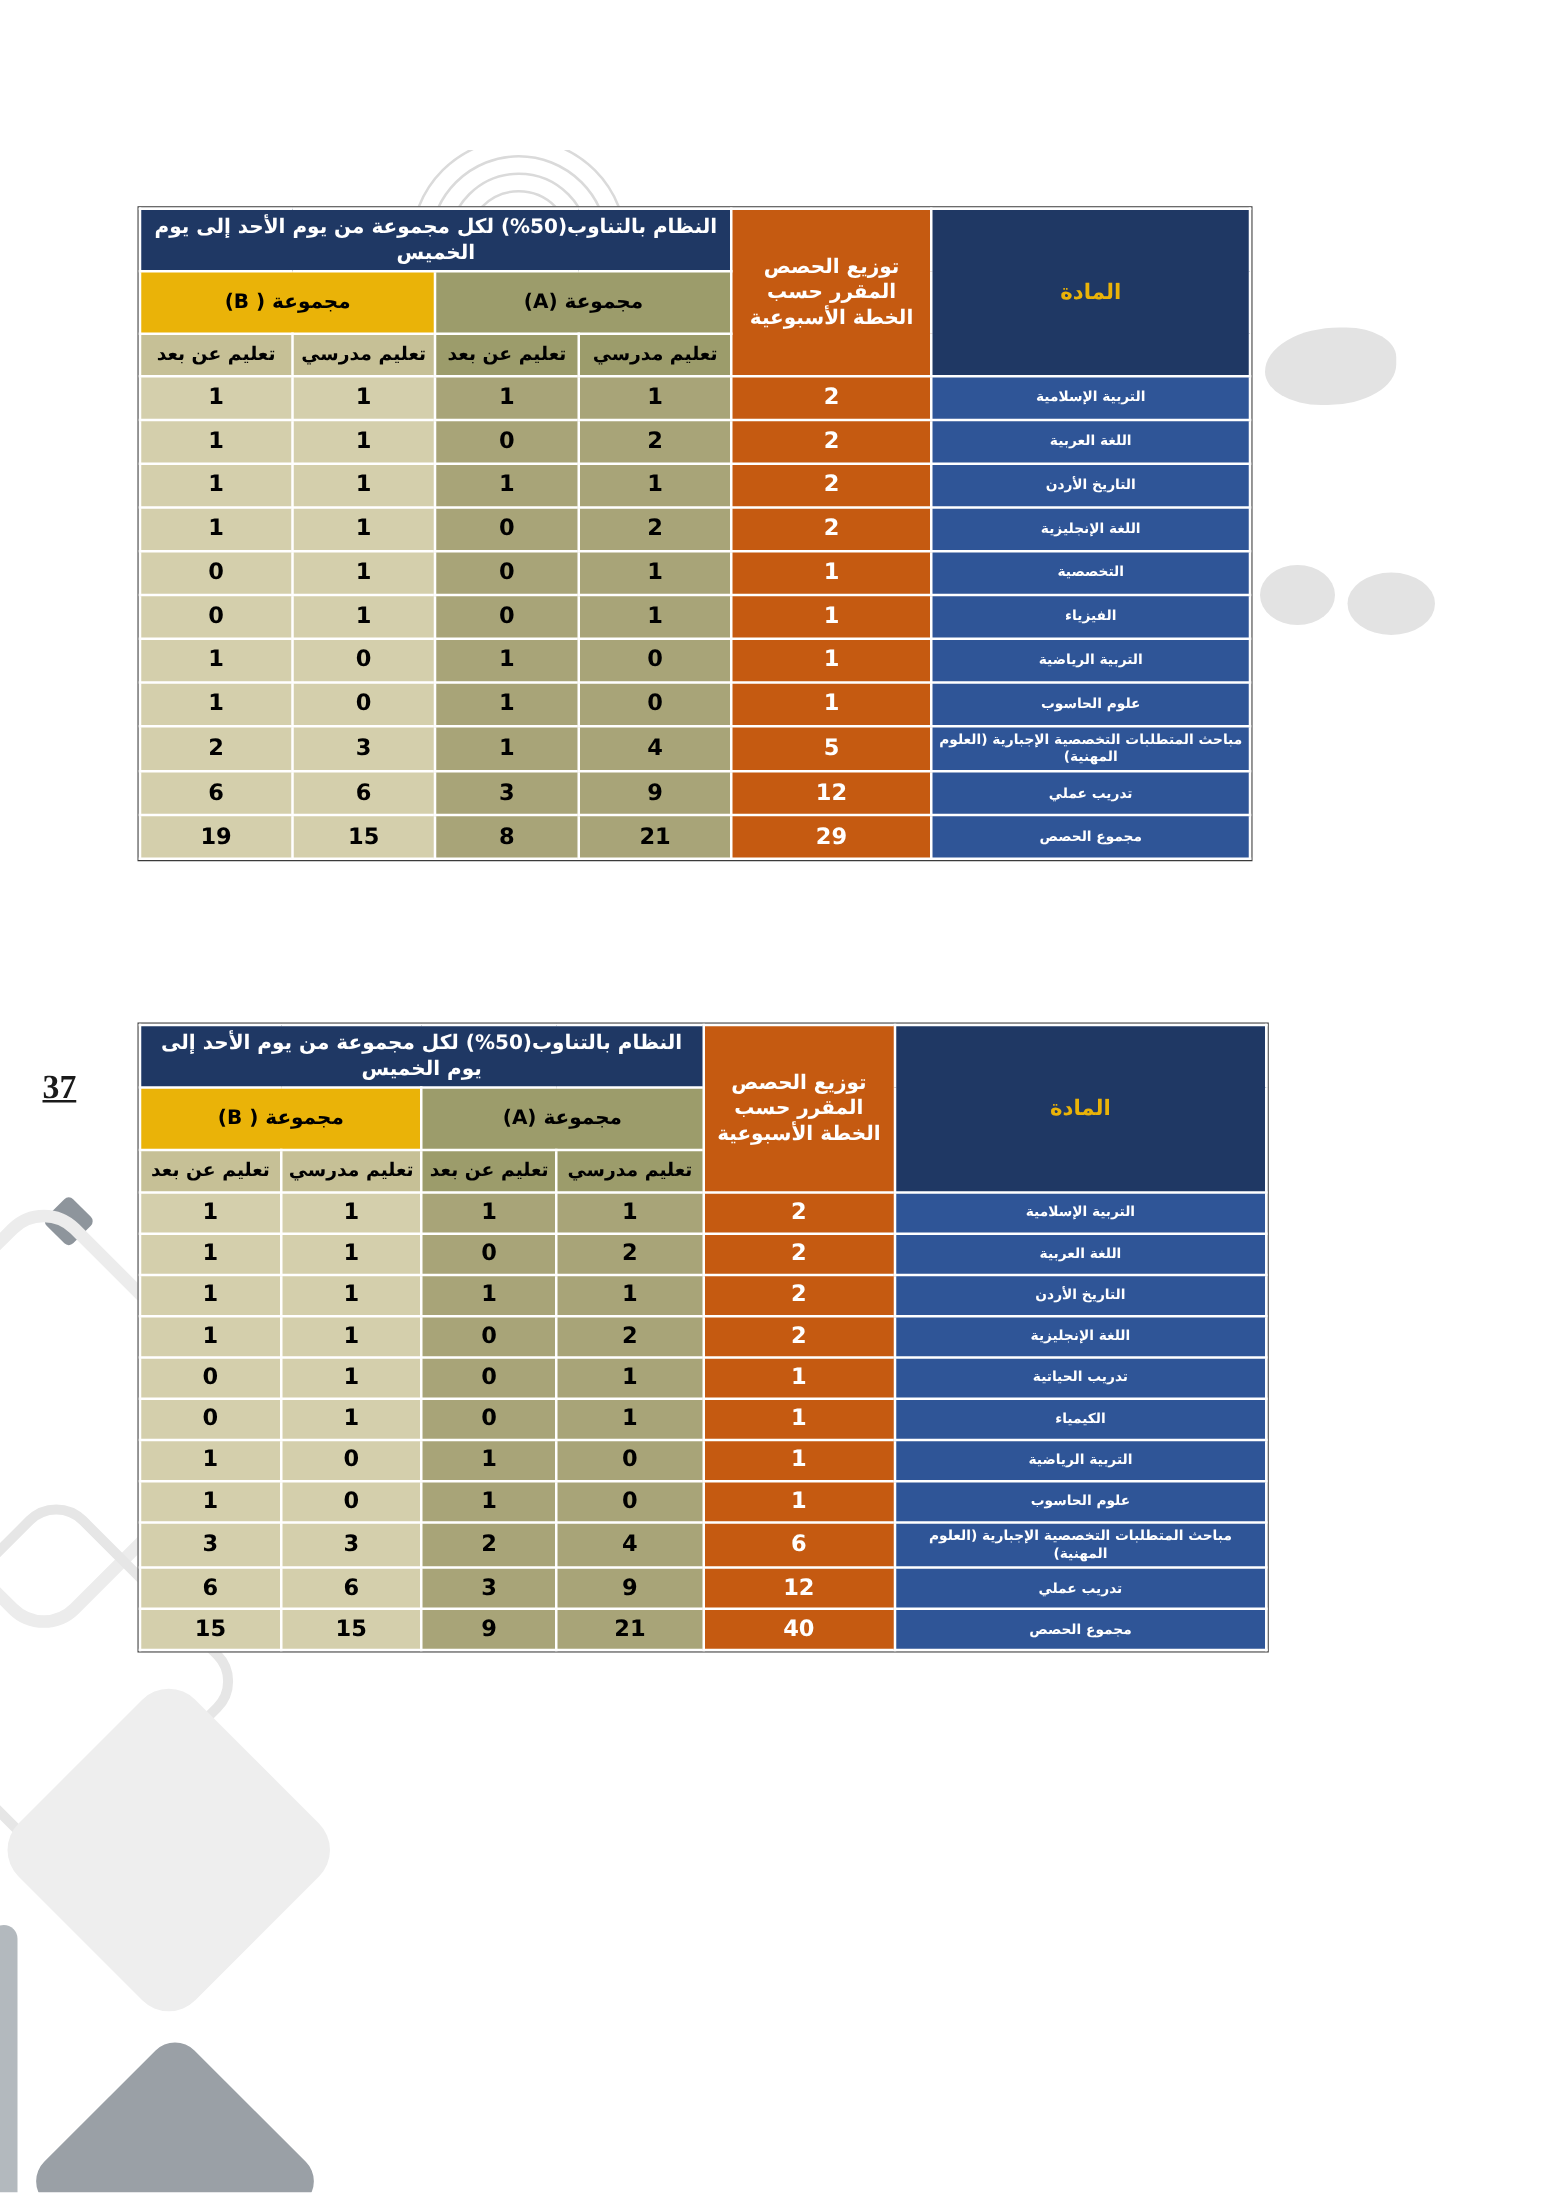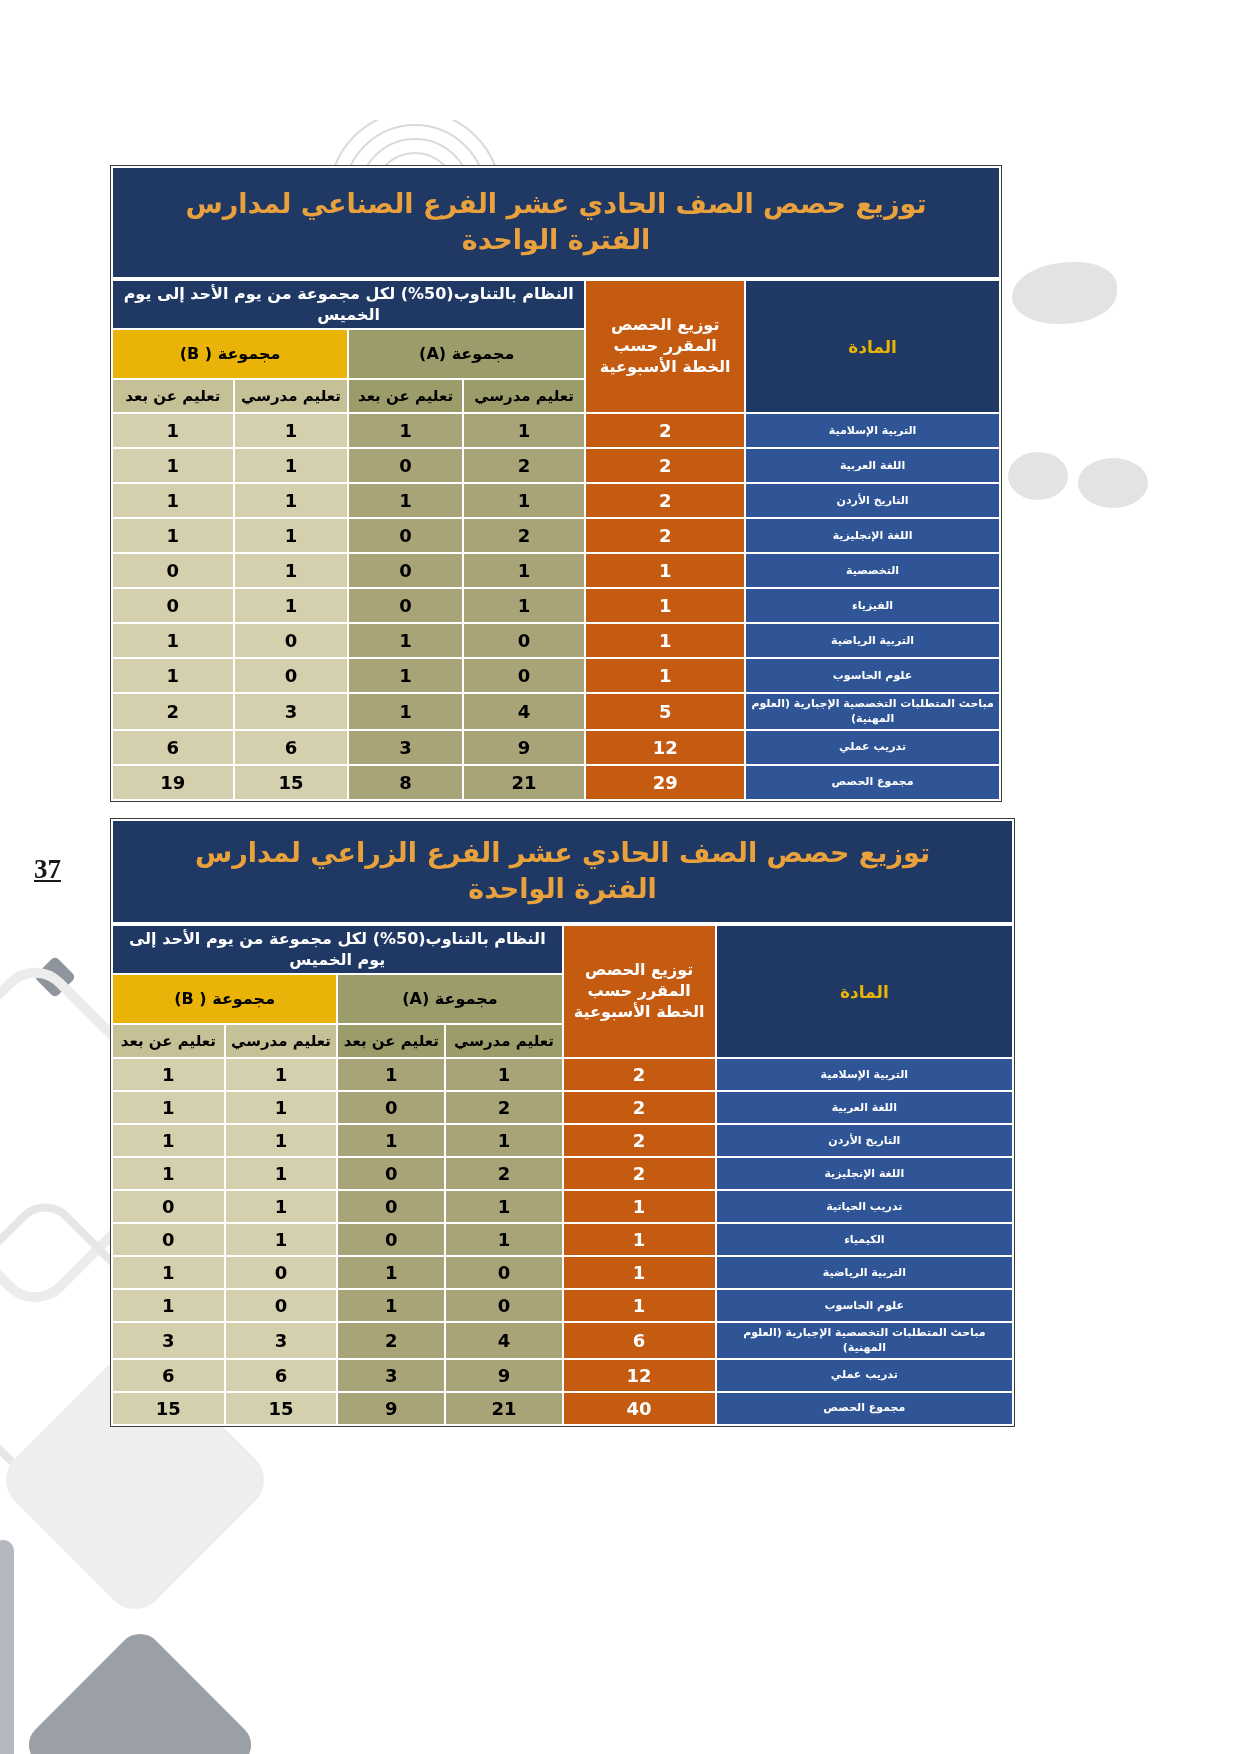--- a/index.html
+++ b/index.html
@@ -71,21 +71,20 @@
   <div class="decor diamond" style="left:40px; top:962px; width:30px; height:30px; background:#8e959c; border-radius:5px;"></div>
   <div class="decor diamond" style="left:-95px; top:1005px; width:260px; height:260px; border:10px solid #ececec; border-radius:40px;"></div>
   <div class="decor diamond" style="left:-65px; top:1235px; width:220px; height:220px; border:8px solid #e6e6e6; border-radius:34px;"></div>
   <div class="decor diamond" style="left:35px; top:1380px; width:200px; height:200px; background:#eeeeee; border-radius:30px;"></div>
   <div class="decor" style="left:-8px; top:1540px; width:22px; height:230px; background:#b3b9be; border-radius:11px;"></div>
   <div class="decor diamond" style="left:55px; top:1660px; width:170px; height:170px; background:#9aa0a6; border-radius:22px;"></div>
 
   <div class="page-num">37</div>
 
   <div class="tbl-wrap t1">
-    <div class="t-title">توزيع حصص الصف الحادي عشر الفرع الصناعي لمدارس الفترة الواحدة</div>
     <table>
       <colgroup>
         <col style="width:28.7%">
           <col style="width:18%">
           <col style="width:13.8%">
         <col style="width:12.9%">
           <col style="width:12.9%">
           <col style="width:13.7%">
       </colgroup>
       <thead>
@@ -192,21 +191,20 @@
             <td class="td-a">21</td>
             <td class="td-a">8</td>
             <td class="td-b">15</td>
             <td class="td-b">19</td>
           </tr>
         </tbody>
     </table>
   </div>
 
   <div class="tbl-wrap t2">
-    <div class="t-title">توزيع حصص الصف الحادي عشر الفرع الزراعي لمدارس الفترة الواحدة</div>
     <table>
       <colgroup>
         <col style="width:33%">
           <col style="width:17%">
           <col style="width:13%">
         <col style="width:12%">
           <col style="width:12.5%">
           <col style="width:12.5%">
       </colgroup>
       <thead>

